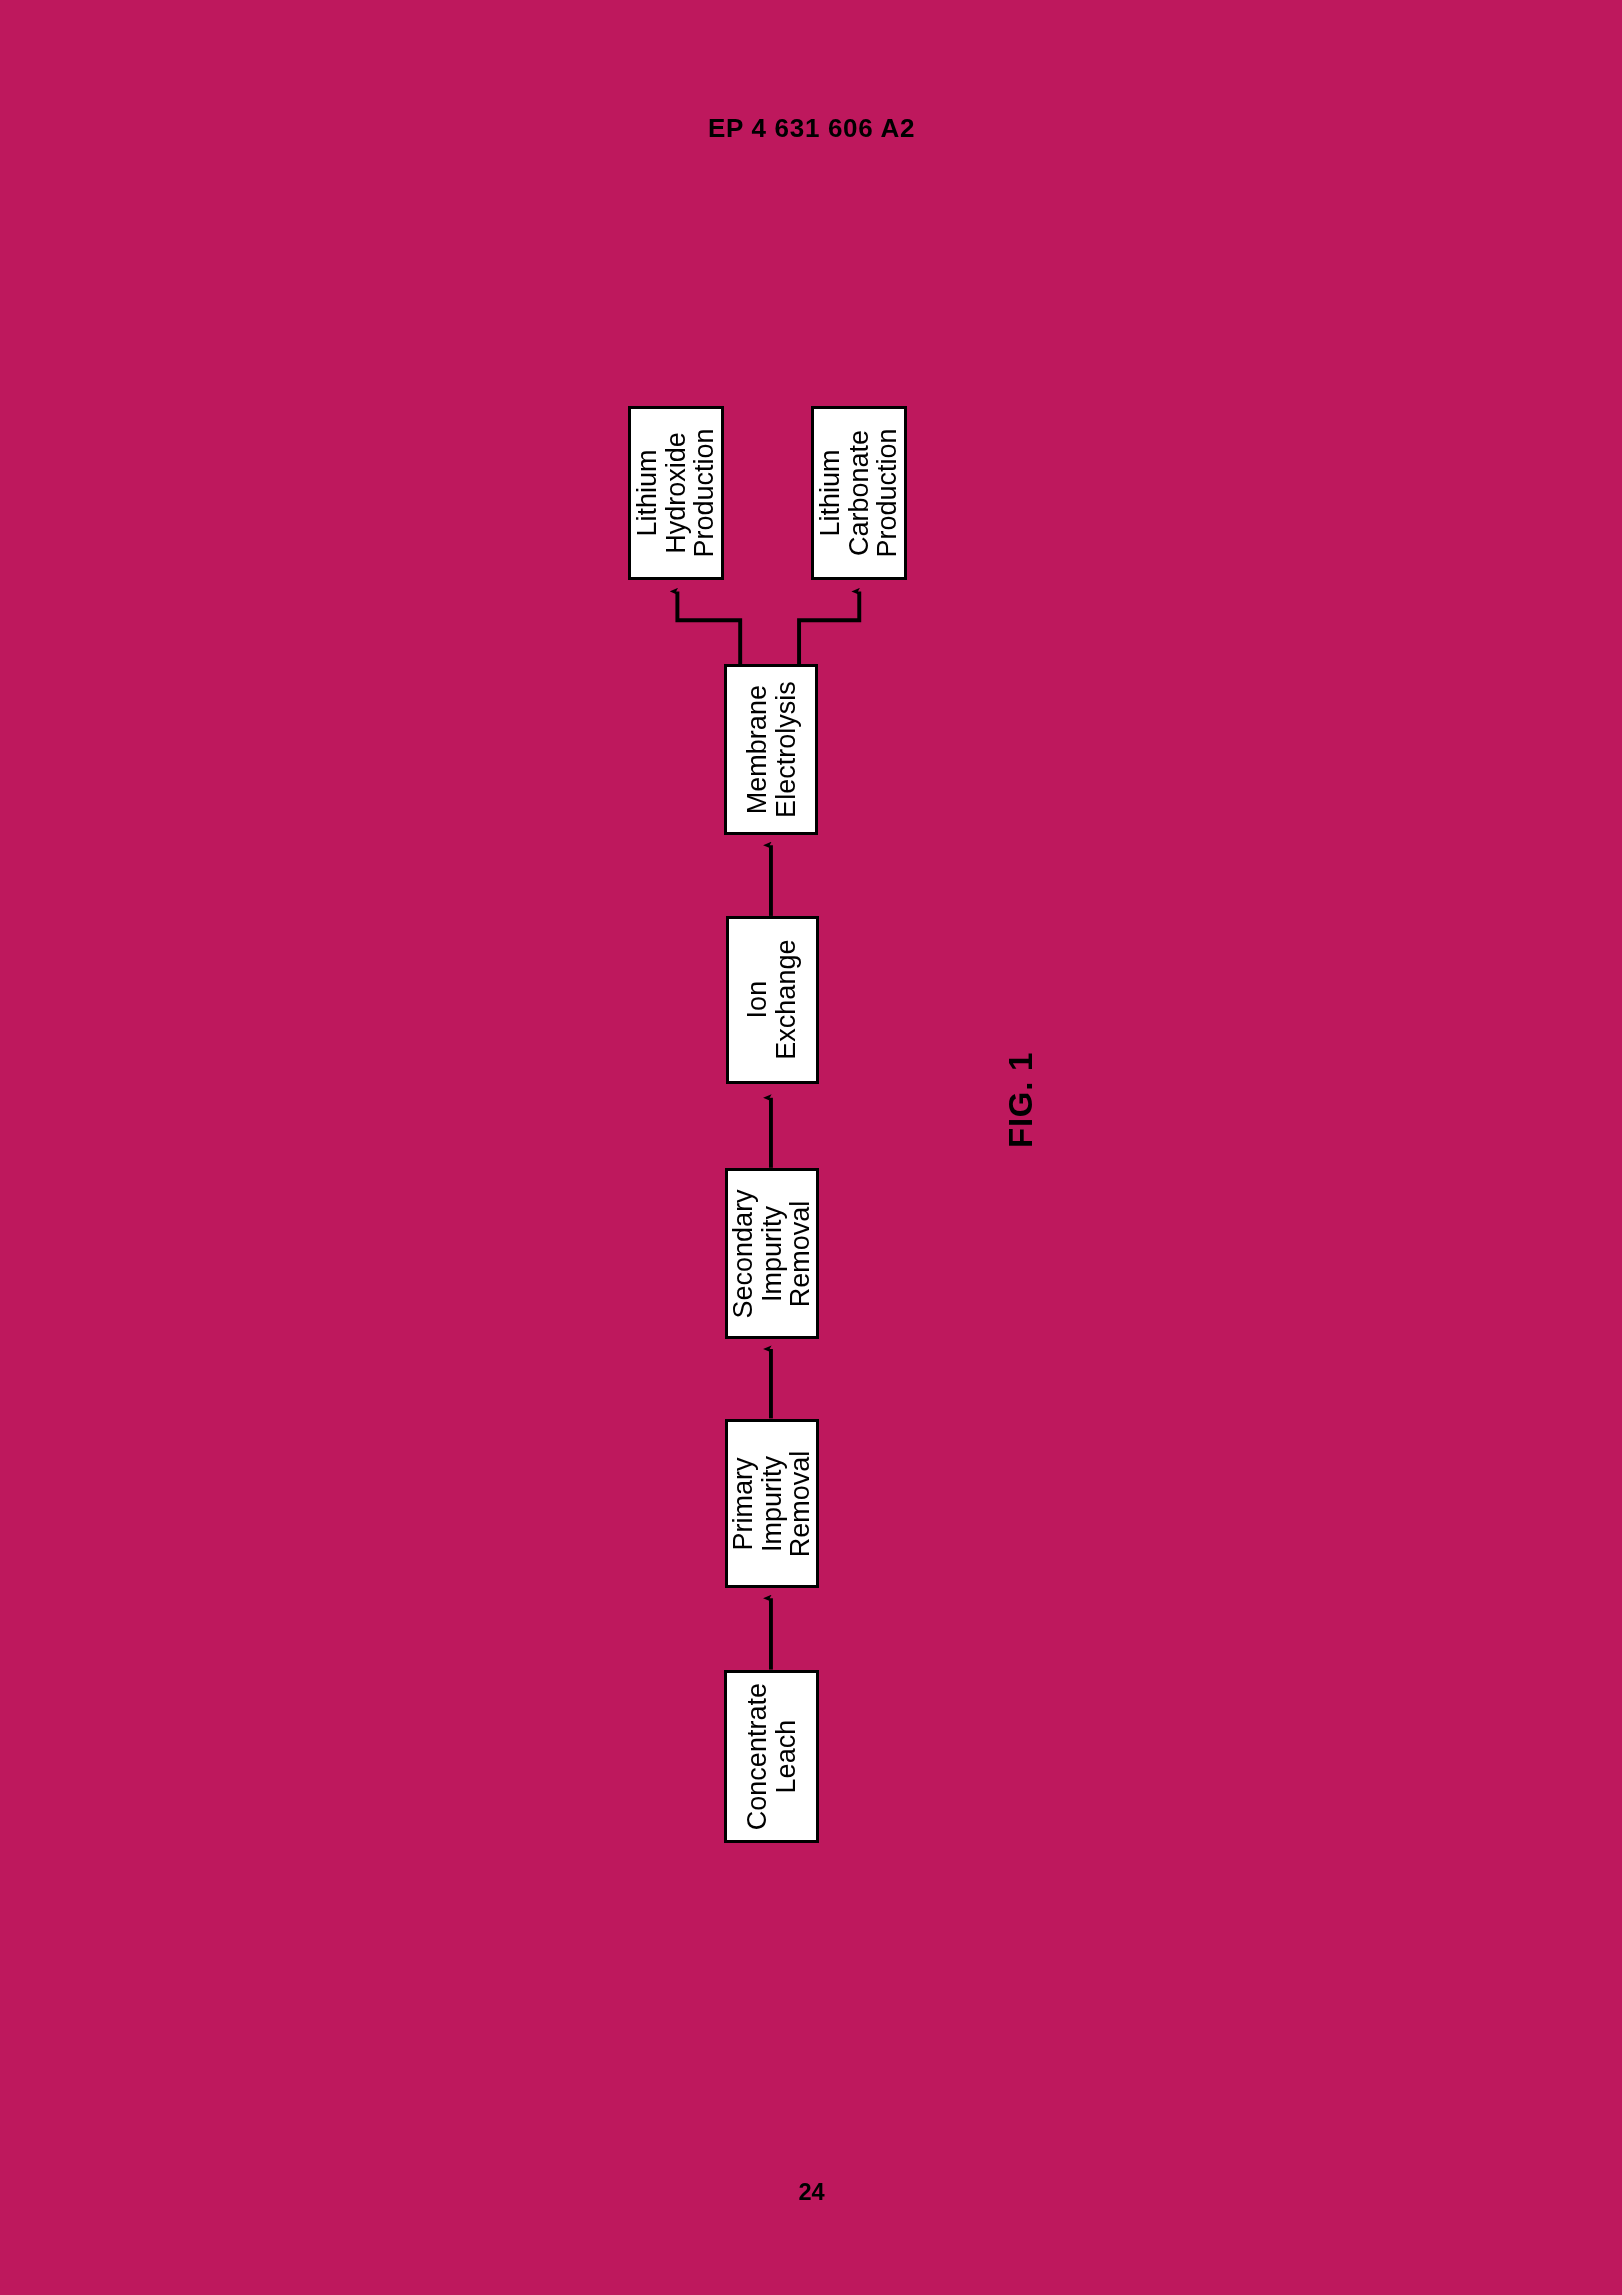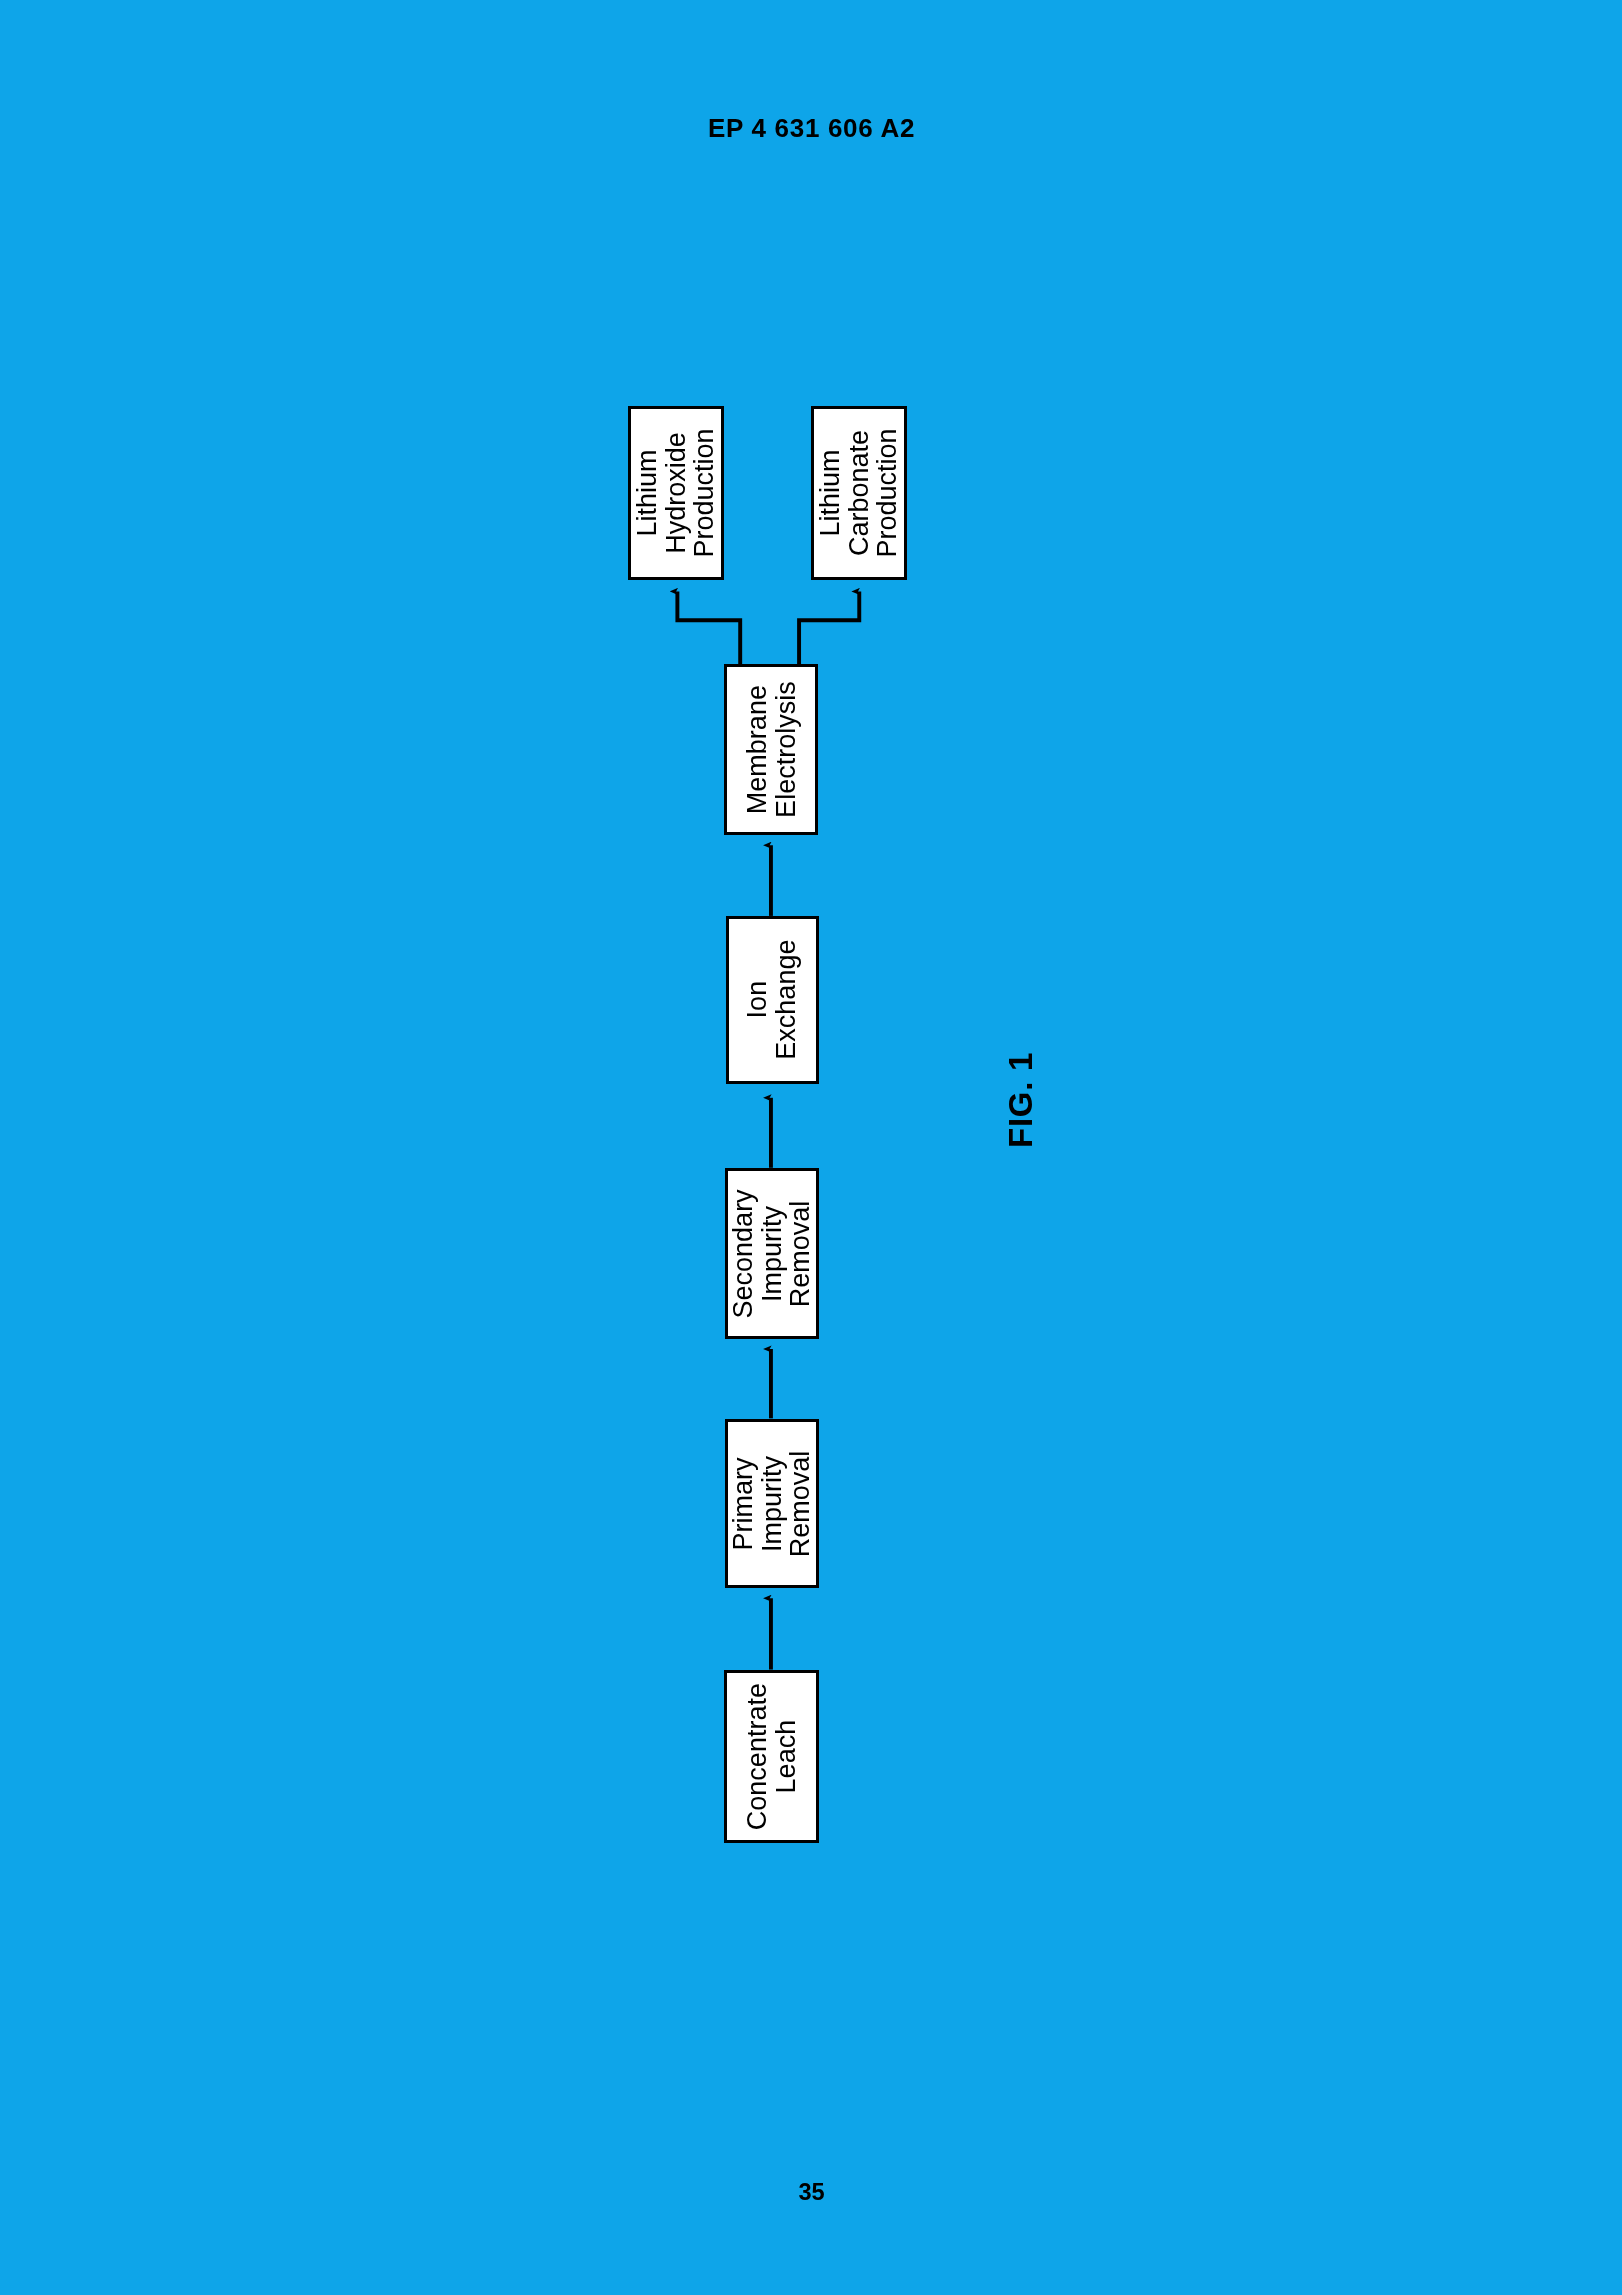--- a/index.html
+++ b/index.html
@@ -9,21 +9,21 @@
     background: #ffffff;
   }
   body {
     font-family: "Liberation Sans", sans-serif;
     color: #000000;
   }
   #page {
     position: relative;
     width: 1623px;
     height: 2295px;
-    background: #0ea5e9;
+    background: #be185d;
     overflow: hidden;
   }
 
   
   #patent-header {
     position: absolute;
     top: 113px;
     left: 0;
     width: 1623px;
     text-align: center;
@@ -152,16 +152,16 @@
   </div>
 
   <div class="flow-box" style="left:724px; top:1670px; width:95px; height:173px;">
     <div class="flow-box-label">Concentrate<br>Leach</div>
   </div>
 
   <div id="fig-label">
     <span class="fig-text">FIG. 1</span>
   </div>
 
-  <div id="page-number">35</div>
+  <div id="page-number">24</div>
 
 </div>
 
 
 </body></html>

